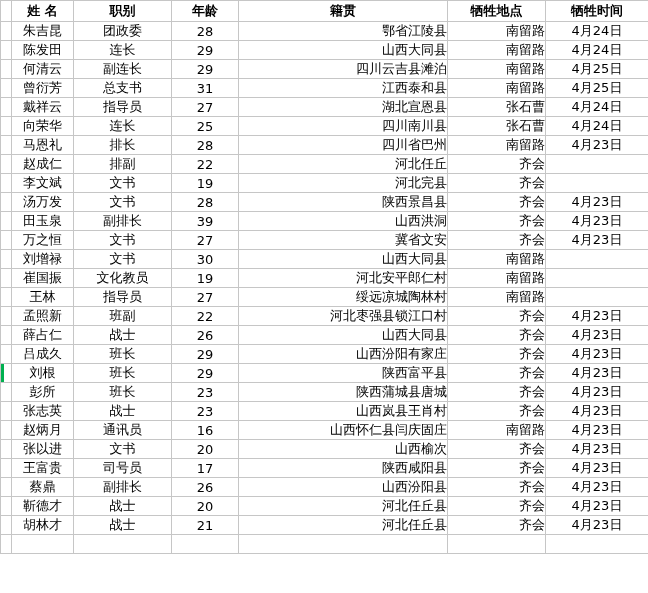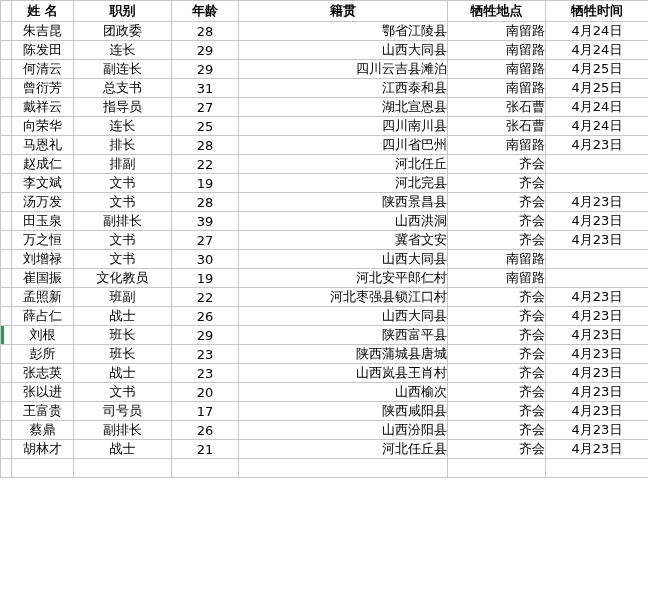--- a/index.html
+++ b/index.html
@@ -187,20 +187,29 @@
         <tr>
           <td class="rowhead"></td>
           <td class="c-center">崔国振</td>
           <td class="c-center">文化教员</td>
           <td class="c-center">19</td>
           <td class="c-left">河北安平郎仁村</td>
           <td class="c-left">南留路</td>
           <td class="c-center"></td>
         </tr>
 
+        <tr>
+          <td class="rowhead"></td>
+          <td class="c-center">王林</td>
+          <td class="c-center">指导员</td>
+          <td class="c-center">27</td>
+          <td class="c-left">绥远凉城陶林村</td>
+          <td class="c-left">南留路</td>
+          <td class="c-center"></td>
+        </tr>
 
         <tr>
           <td class="rowhead"></td>
           <td class="c-center">孟照新</td>
           <td class="c-center">班副</td>
           <td class="c-center">22</td>
           <td class="c-left">河北枣强县锁江口村</td>
           <td class="c-left">齐会</td>
           <td class="c-center">4月23日</td>
         </tr>
@@ -208,20 +217,29 @@
         <tr>
           <td class="rowhead"></td>
           <td class="c-center">薛占仁</td>
           <td class="c-center">战士</td>
           <td class="c-center">26</td>
           <td class="c-left">山西大同县</td>
           <td class="c-left">齐会</td>
           <td class="c-center">4月23日</td>
         </tr>
 
+        <tr>
+          <td class="rowhead"></td>
+          <td class="c-center">吕成久</td>
+          <td class="c-center">班长</td>
+          <td class="c-center">29</td>
+          <td class="c-left">山西汾阳有家庄</td>
+          <td class="c-left">齐会</td>
+          <td class="c-center">4月23日</td>
+        </tr>
 
         <tr class="marked">
           <td class="rowhead">
             <span class="marker"></span>
           </td>
           <td class="c-center">刘根</td>
           <td class="c-center">班长</td>
           <td class="c-center">29</td>
           <td class="c-left">陕西富平县</td>
           <td class="c-left">齐会</td>
@@ -241,20 +259,29 @@
         <tr>
           <td class="rowhead"></td>
           <td class="c-center">张志英</td>
           <td class="c-center">战士</td>
           <td class="c-center">23</td>
           <td class="c-left">山西岚县王肖村</td>
           <td class="c-left">齐会</td>
           <td class="c-center">4月23日</td>
         </tr>
 
+        <tr>
+          <td class="rowhead"></td>
+          <td class="c-center">赵炳月</td>
+          <td class="c-center">通讯员</td>
+          <td class="c-center">16</td>
+          <td class="c-left">山西怀仁县闫庆固庄</td>
+          <td class="c-left">南留路</td>
+          <td class="c-center">4月23日</td>
+        </tr>
 
 
         <tr>
           <td class="rowhead"></td>
           <td class="c-center">张以进</td>
           <td class="c-center">文书</td>
           <td class="c-center">20</td>
           <td class="c-left">山西榆次</td>
           <td class="c-left">齐会</td>
           <td class="c-center">4月23日</td>
@@ -273,20 +300,29 @@
         <tr>
           <td class="rowhead"></td>
           <td class="c-center">蔡鼎</td>
           <td class="c-center">副排长</td>
           <td class="c-center">26</td>
           <td class="c-left">山西汾阳县</td>
           <td class="c-left">齐会</td>
           <td class="c-center">4月23日</td>
         </tr>
 
+        <tr>
+          <td class="rowhead"></td>
+          <td class="c-center">靳德才</td>
+          <td class="c-center">战士</td>
+          <td class="c-center">20</td>
+          <td class="c-left">河北任丘县</td>
+          <td class="c-left">齐会</td>
+          <td class="c-center">4月23日</td>
+        </tr>
 
         <tr>
           <td class="rowhead"></td>
           <td class="c-center">胡林才</td>
           <td class="c-center">战士</td>
           <td class="c-center">21</td>
           <td class="c-left">河北任丘县</td>
           <td class="c-left">齐会</td>
           <td class="c-center">4月23日</td>
         </tr>

